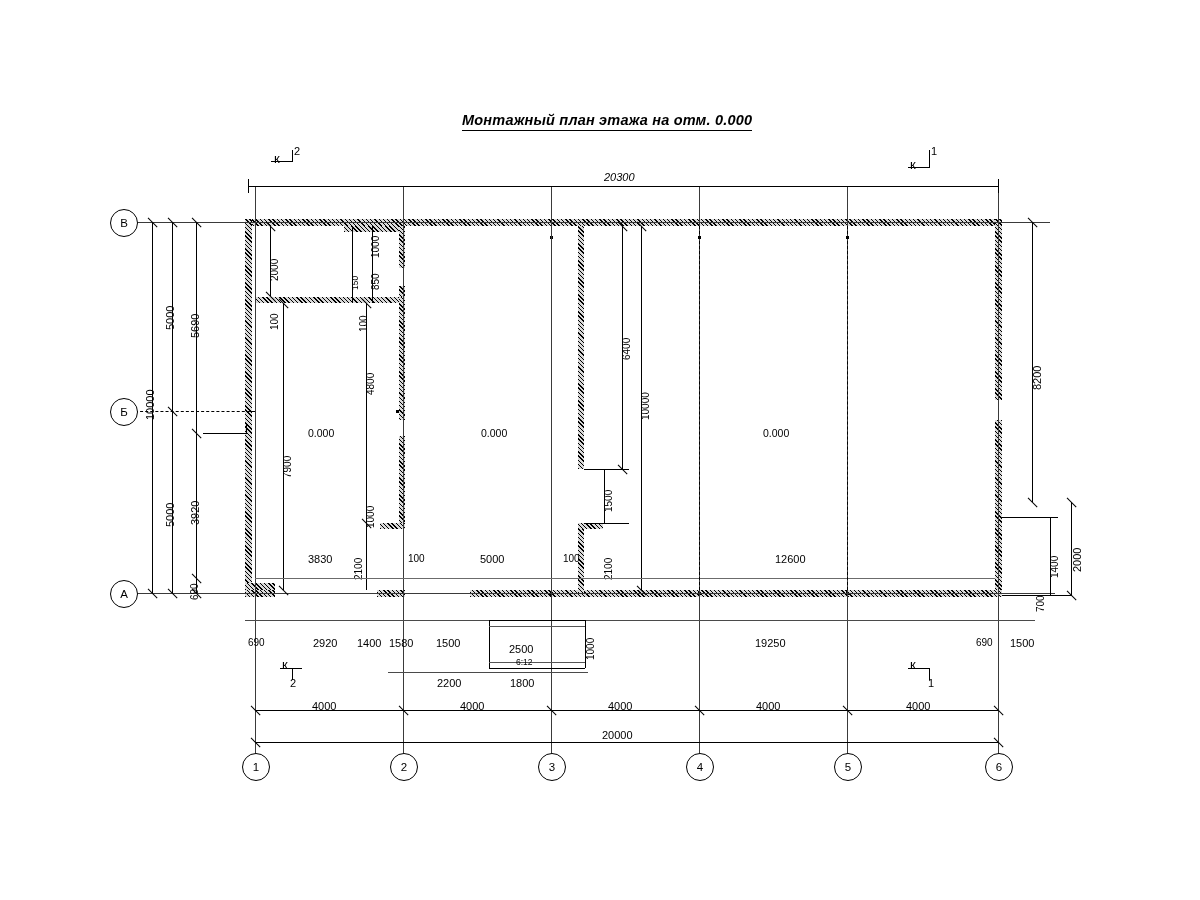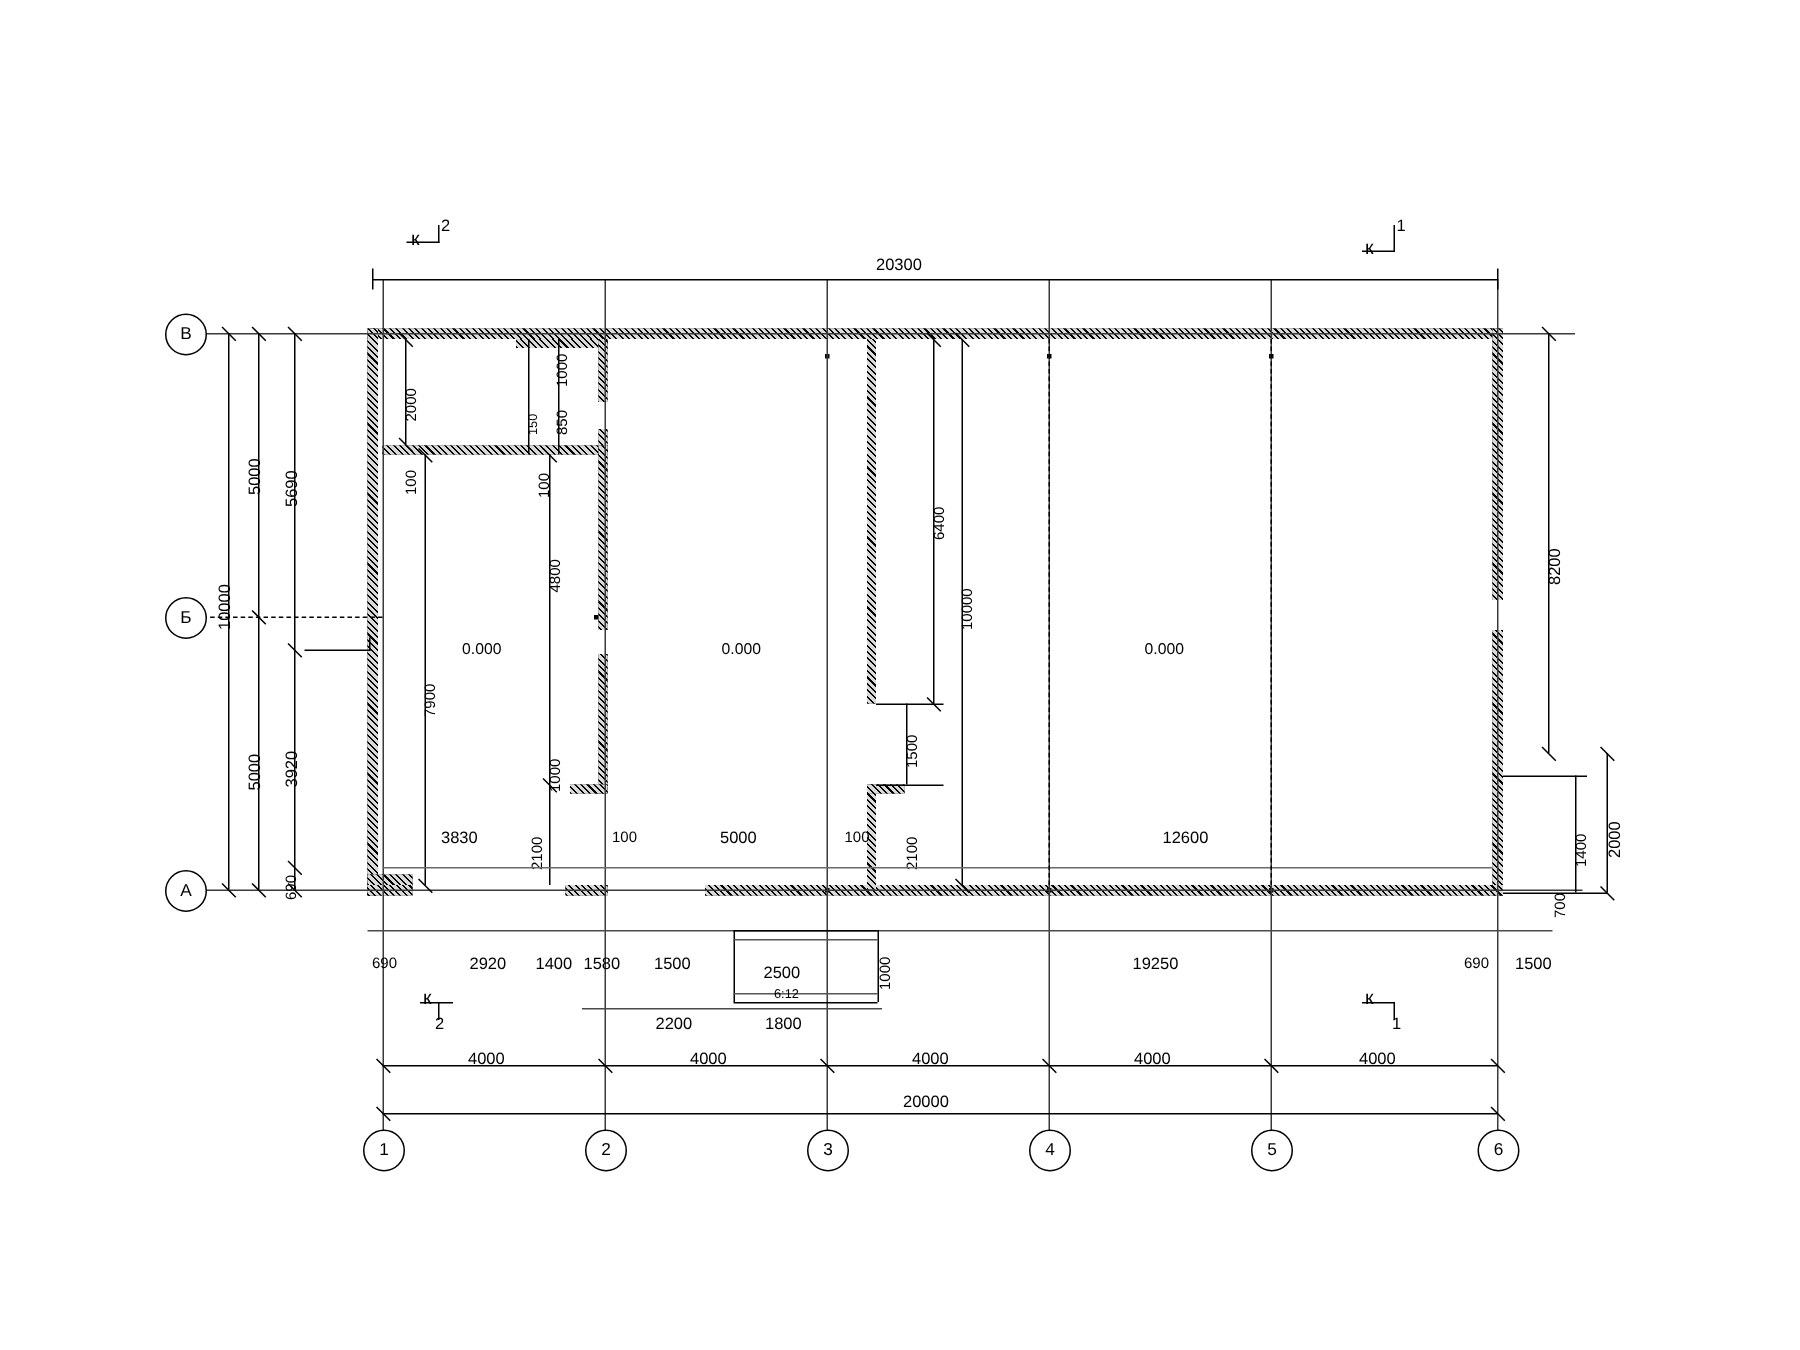--- a/index.html
+++ b/index.html
@@ -38,20 +38,23 @@
 
   .wbox{position:absolute;background:#fff;border:0;}
   .lvl{position:absolute;font-size:10.5px;background:#fff;padding:1px 3px;border:0;}
   .grid-dot{position:absolute;width:3px;height:3px;background:#000;}
 </style>
 </head>
 <body>
 
 <div id="sheet">
 
+  <div class="ttl" style="left:462px;top:112px;">
+    <span class="u">Монтажный план этажа на отм. 0.000</span>
+  </div>
 
   <div class="wall wallh" style="left:245px;top:219px;width:757px;height:7px;"></div>
 
   <div class="wall wallh" style="left:245px;top:219px;width:7px;height:378px;"></div>
 
   <div class="wall wallh" style="left:995px;top:219px;width:7px;height:378px;"></div>
 
   <div class="wall wallh" style="left:245px;top:590px;width:30px;height:7px;"></div>
   <div class="wall wallh" style="left:377px;top:590px;width:28px;height:7px;"></div>
   <div class="wall wallh" style="left:470px;top:590px;width:532px;height:7px;"></div>
@@ -100,21 +103,21 @@
   <div class="circ" style="left:834px;top:753px;">5</div>
   <div class="circ" style="left:985px;top:753px;">6</div>
 
   <div class="lvl" style="left:305px;top:426px;">0.000</div>
   <div class="lvl" style="left:478px;top:426px;">0.000</div>
   <div class="lvl" style="left:760px;top:426px;">0.000</div>
 
   <div class="ln dim" style="left:248px;top:186px;width:750px;"></div>
   <div class="ln dimv" style="left:248px;top:179px;height:14px;"></div>
   <div class="ln dimv" style="left:998px;top:179px;height:14px;"></div>
-  <div class="lbl" style="left:584px;top:172px;">20300</div>
+  <div class="lbl" style="left:604px;top:172px;font-style:italic;">20300</div>
 
   <div class="lbl" style="left:274px;top:152px;font-size:13px;">к</div>
   <div class="ln h" style="left:271px;top:161px;width:22px;"></div>
   <div class="ln v" style="left:292px;top:150px;height:12px;"></div>
   <div class="lbl" style="left:294px;top:146px;">2</div>
 
   <div class="lbl" style="left:910px;top:158px;font-size:13px;">к</div>
   <div class="ln h" style="left:908px;top:167px;width:22px;"></div>
   <div class="ln v" style="left:929px;top:150px;height:18px;"></div>
   <div class="lbl" style="left:931px;top:146px;">1</div>
@@ -179,21 +182,21 @@
   <div class="tick" style="left:635px;top:226px;transform:rotate(45deg);"></div>
   <div class="tick" style="left:635px;top:590px;transform:rotate(45deg);"></div>
   <div class="lbl v sm" style="left:641px;top:420px;transform:rotate(-90deg);">10000</div>
 
   <div class="ln h" style="left:584px;top:469px;width:45px;"></div>
   <div class="ln dimv" style="left:604px;top:469px;height:54px;"></div>
   <div class="lbl v sm" style="left:604px;top:512px;transform:rotate(-90deg);">1500</div>
   <div class="ln h" style="left:584px;top:523px;width:45px;"></div>
   <div class="lbl v sm" style="left:604px;top:580px;transform:rotate(-90deg);">2100</div>
 
-  <div class="lbl" style="left:294px;top:554px;">3830</div>
+  <div class="lbl" style="left:308px;top:554px;">3830</div>
   <div class="lbl sm" style="left:408px;top:554px;">100</div>
   <div class="lbl" style="left:480px;top:554px;">5000</div>
   <div class="lbl sm" style="left:563px;top:554px;">100</div>
   <div class="lbl" style="left:775px;top:554px;">12600</div>
   <div class="ln h" style="left:255px;top:578px;width:740px;height:1px;background:#6b6b6b;"></div>
 
   <div class="ln dimv" style="left:1032px;top:222px;height:280px;"></div>
   <div class="tick" style="left:1026px;top:222px;transform:rotate(45deg);"></div>
   <div class="tick" style="left:1026px;top:502px;transform:rotate(45deg);"></div>
   <div class="lbl v" style="left:1032px;top:390px;transform:rotate(-90deg);">8200</div>

